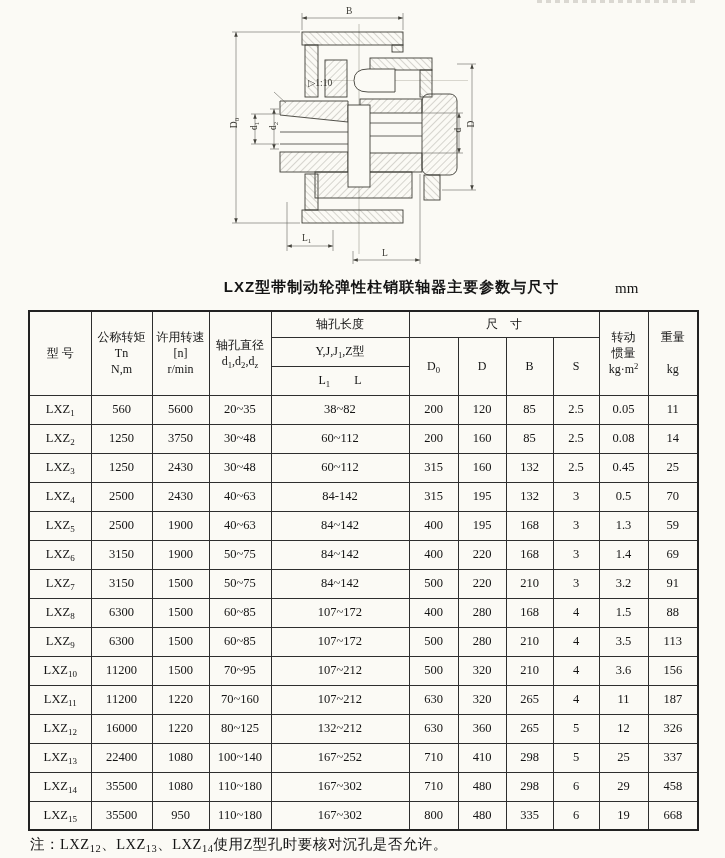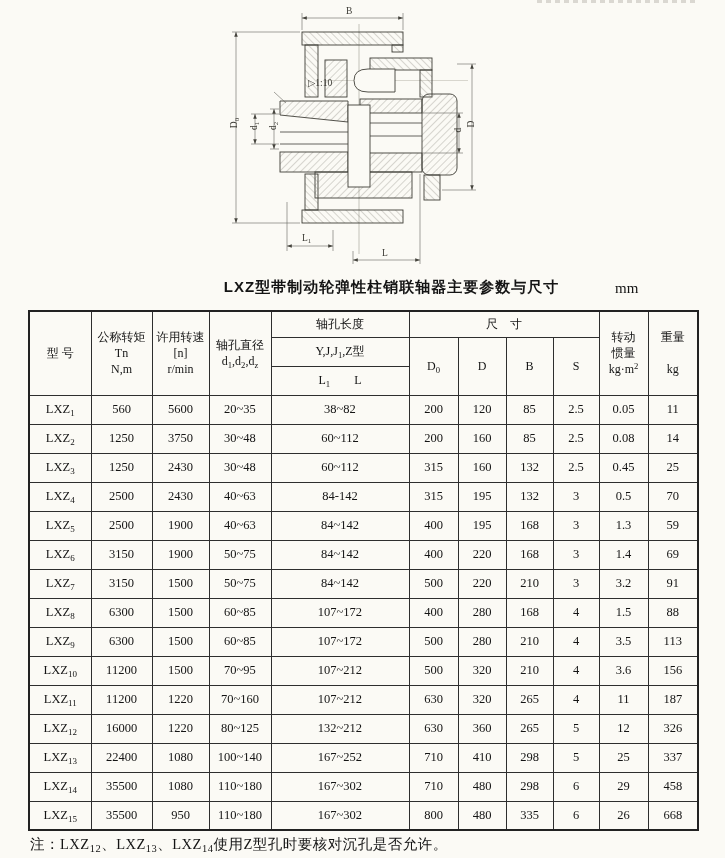--- a/index.html
+++ b/index.html
@@ -388,19 +388,19 @@
       <tr>
         <td>LXZ<sub>15</sub></td>
         <td>35500</td>
         <td>950</td>
         <td>110~180</td>
         <td>167~302</td>
         <td>800</td>
         <td>480</td>
         <td>335</td>
         <td>6</td>
-        <td>26</td>
+        <td>19</td>
         <td>668</td>
       </tr>
     </tbody>
 </table>
 
 <div class="note">注：LXZ<sub>12</sub>、LXZ<sub>13</sub>、LXZ<sub>14</sub>使用Z型孔时要核对沉孔是否允许。</div>
 
 </body></html>

